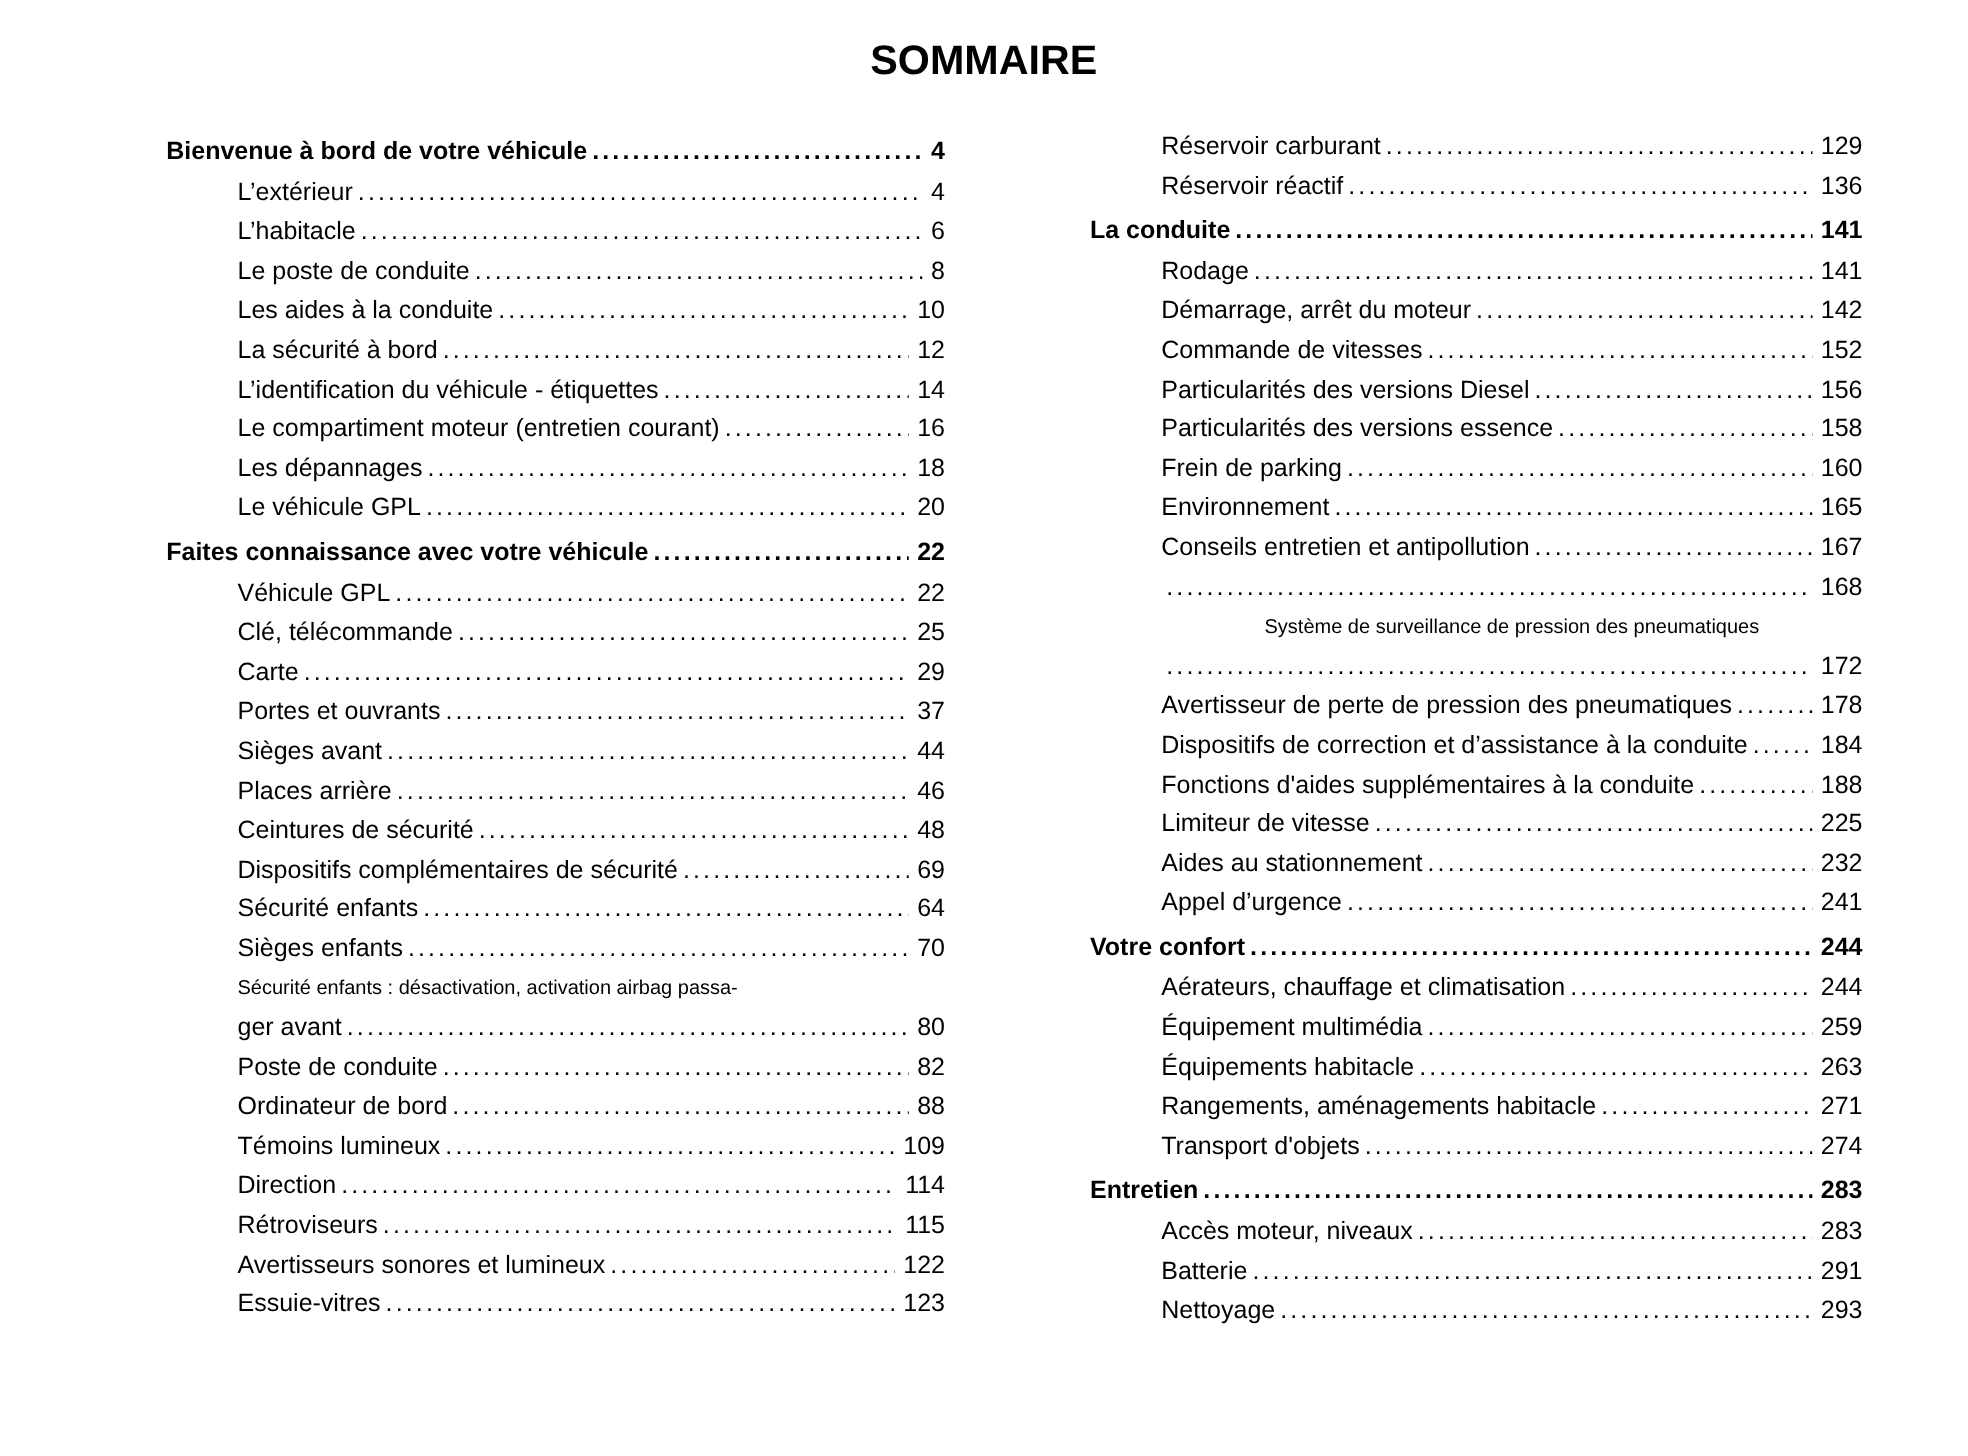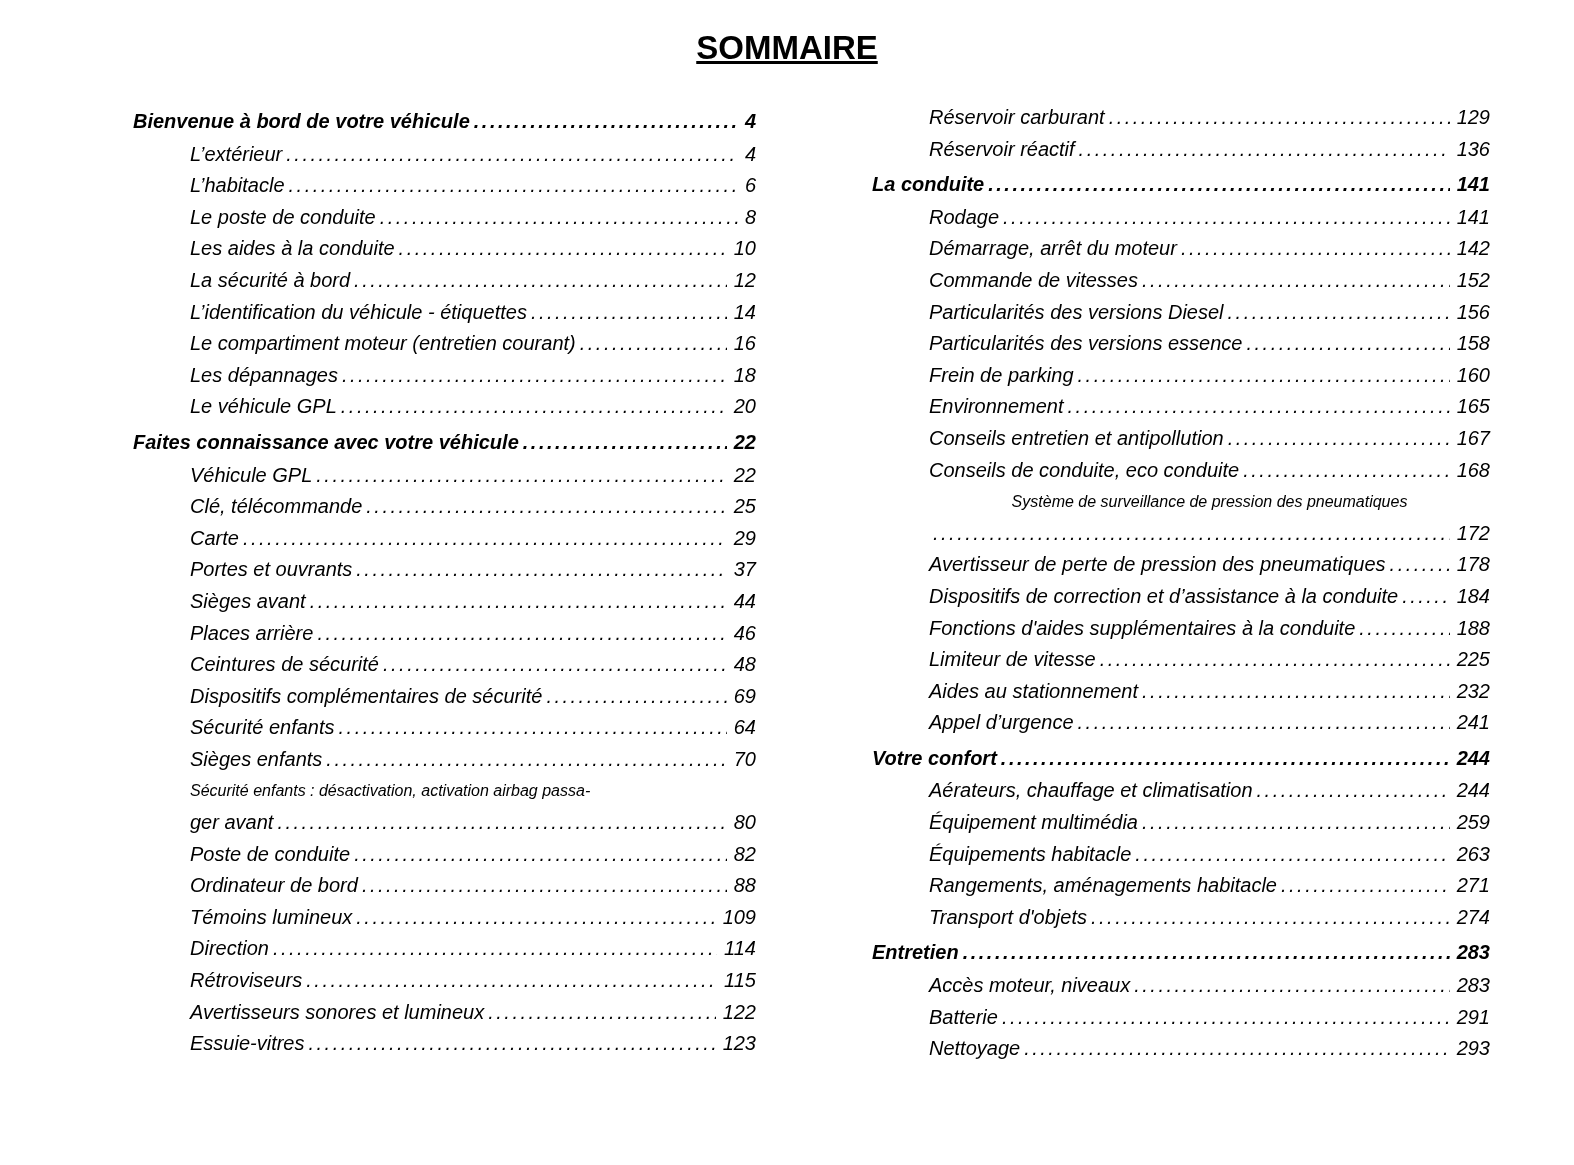--- a/index.html
+++ b/index.html
@@ -17,26 +17,24 @@
   }
   .page-title {
     position: absolute;
     top: 28px;
     left: 0;
     width: 1574px;
     text-align: center;
     font-size: 33px;
     font-weight: 700;
     line-height: 40px;
-    text-decoration: underline;
   }
   .toc-col {
     position: absolute;
     top: 102px;
-    font-style: italic;
   }
   .toc-col.left  { left: 133px; width: 623px; }
   .toc-col.right { left: 872px; width: 618px; text-align: center; }
 
   .toc-row {
     display: flex;
     align-items: baseline;
     font-size: 20px;
     line-height: 31.6px;
   }
@@ -273,21 +271,20 @@
       <span class="toc-label">Environnement</span>
       <span class="toc-dots"></span>
       <span class="toc-page">165</span>
     </div>
     <div class="toc-row item">
       <span class="toc-label">Conseils entretien et antipollution</span>
       <span class="toc-dots"></span>
       <span class="toc-page">167</span>
     </div>
     <div class="toc-row item">
-      <span class="toc-label">Conseils de conduite, eco conduite</span>
       <span class="toc-dots"></span>
       <span class="toc-page">168</span>
     </div>
     <div class="toc-line-block">Système de surveillance de pression des pneumatiques</div>
     <div class="toc-row item">
       <span class="toc-label"></span>
       <span class="toc-dots"></span>
       <span class="toc-page">172</span>
     </div>
     <div class="toc-row item">

